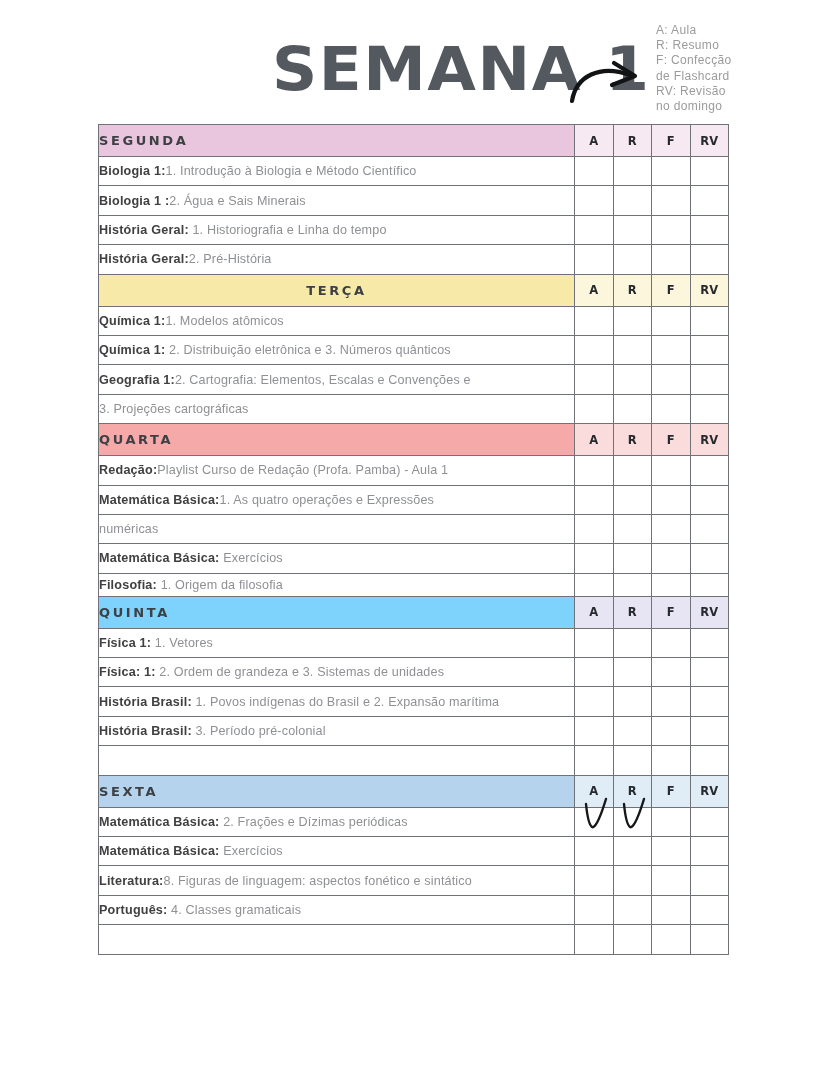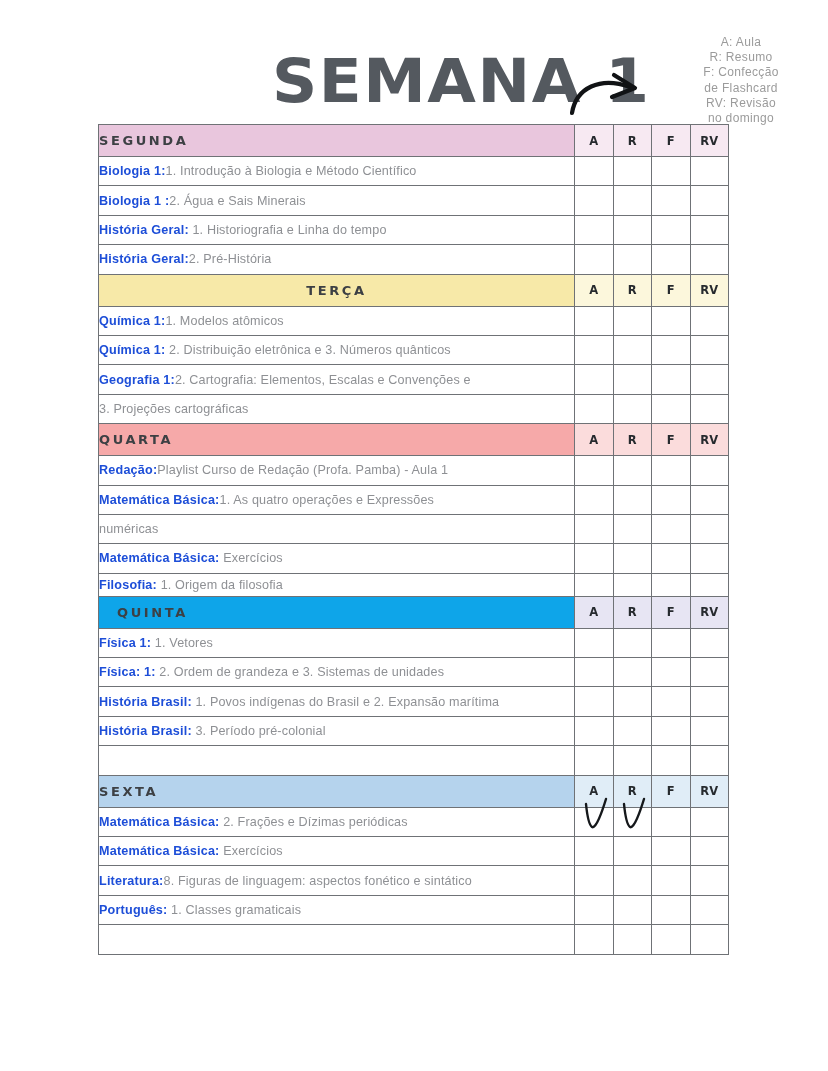--- a/index.html
+++ b/index.html
@@ -12,24 +12,23 @@
     background: #ffffff;
     font-family: "Liberation Sans", sans-serif;
     position: relative;
     overflow: hidden;
     -webkit-font-smoothing: antialiased;
   }
 
   
   #header-zone {
     position: absolute;
-    left: 0; top: 12px;
+    left: 0; top: 0;
     width: 752px;
     height: 120px;
-    text-align: center;
   }
 
   #page-title {
     position: absolute;
     left: 272px;
     top: 38px;
     font-size: 61px;
     line-height: 62px;
     font-weight: bold;
     color: #54595f;
@@ -103,21 +102,21 @@
   tr.task-row td { height: 28.4px; }
   td.task {
     padding-left: 11px;
     font-size: 12.6px;
     color: #8e9094;
     letter-spacing: 0.15px;
     white-space: nowrap;
     overflow: hidden;
   }
   td.task b {
-    color: #1d4ed8;
+    color: #404040;
     font-weight: bold;
     letter-spacing: 0.2px;
   }
   td.check-cell { position: relative; }
 
   
   tr.tight td { height: 22px; }
   tr.tight td.task { vertical-align: top; padding-top: 1px; }
 
   
@@ -269,21 +268,21 @@
         <td class="check-cell"></td>
       </tr>
       <tr class="task-row tight">
         <td class="task"><b>Filosofia:</b><span> 1. Origem da filosofia</span></td>
         <td class="check-cell"></td>
         <td class="check-cell"></td>
         <td class="check-cell"></td>
         <td class="check-cell"></td>
       </tr>
       <tr class="day-row">
-        <td class="day-name" style="background: #0ea5e9; padding-left: 18px;">QUINTA</td>
+        <td class="day-name" style="background: #7dd3fc;">QUINTA</td>
         <td class="col-label" style="background: rgb(231, 229, 243);">A</td>
         <td class="col-label" style="background: rgb(231, 229, 243);">R</td>
         <td class="col-label" style="background: rgb(231, 229, 243);">F</td>
         <td class="col-label" style="background: rgb(231, 229, 243);">RV</td>
       </tr>
       <tr class="task-row">
         <td class="task"><b>Física 1:</b><span> 1. Vetores</span></td>
         <td class="check-cell"></td>
         <td class="check-cell"></td>
         <td class="check-cell"></td>
@@ -347,21 +346,21 @@
         <td class="check-cell"></td>
       </tr>
       <tr class="task-row">
         <td class="task"><b>Literatura:</b><span>8. Figuras de linguagem: aspectos fonético e sintático</span></td>
         <td class="check-cell"></td>
         <td class="check-cell"></td>
         <td class="check-cell"></td>
         <td class="check-cell"></td>
       </tr>
       <tr class="task-row">
-        <td class="task"><b>Português:</b><span> 1. Classes gramaticais</span></td>
+        <td class="task"><b>Português:</b><span> 4. Classes gramaticais</span></td>
         <td class="check-cell"></td>
         <td class="check-cell"></td>
         <td class="check-cell"></td>
         <td class="check-cell"></td>
       </tr>
       <tr class="task-row">
         <td class="task"><span></span></td>
         <td class="check-cell"></td>
         <td class="check-cell"></td>
         <td class="check-cell"></td>

